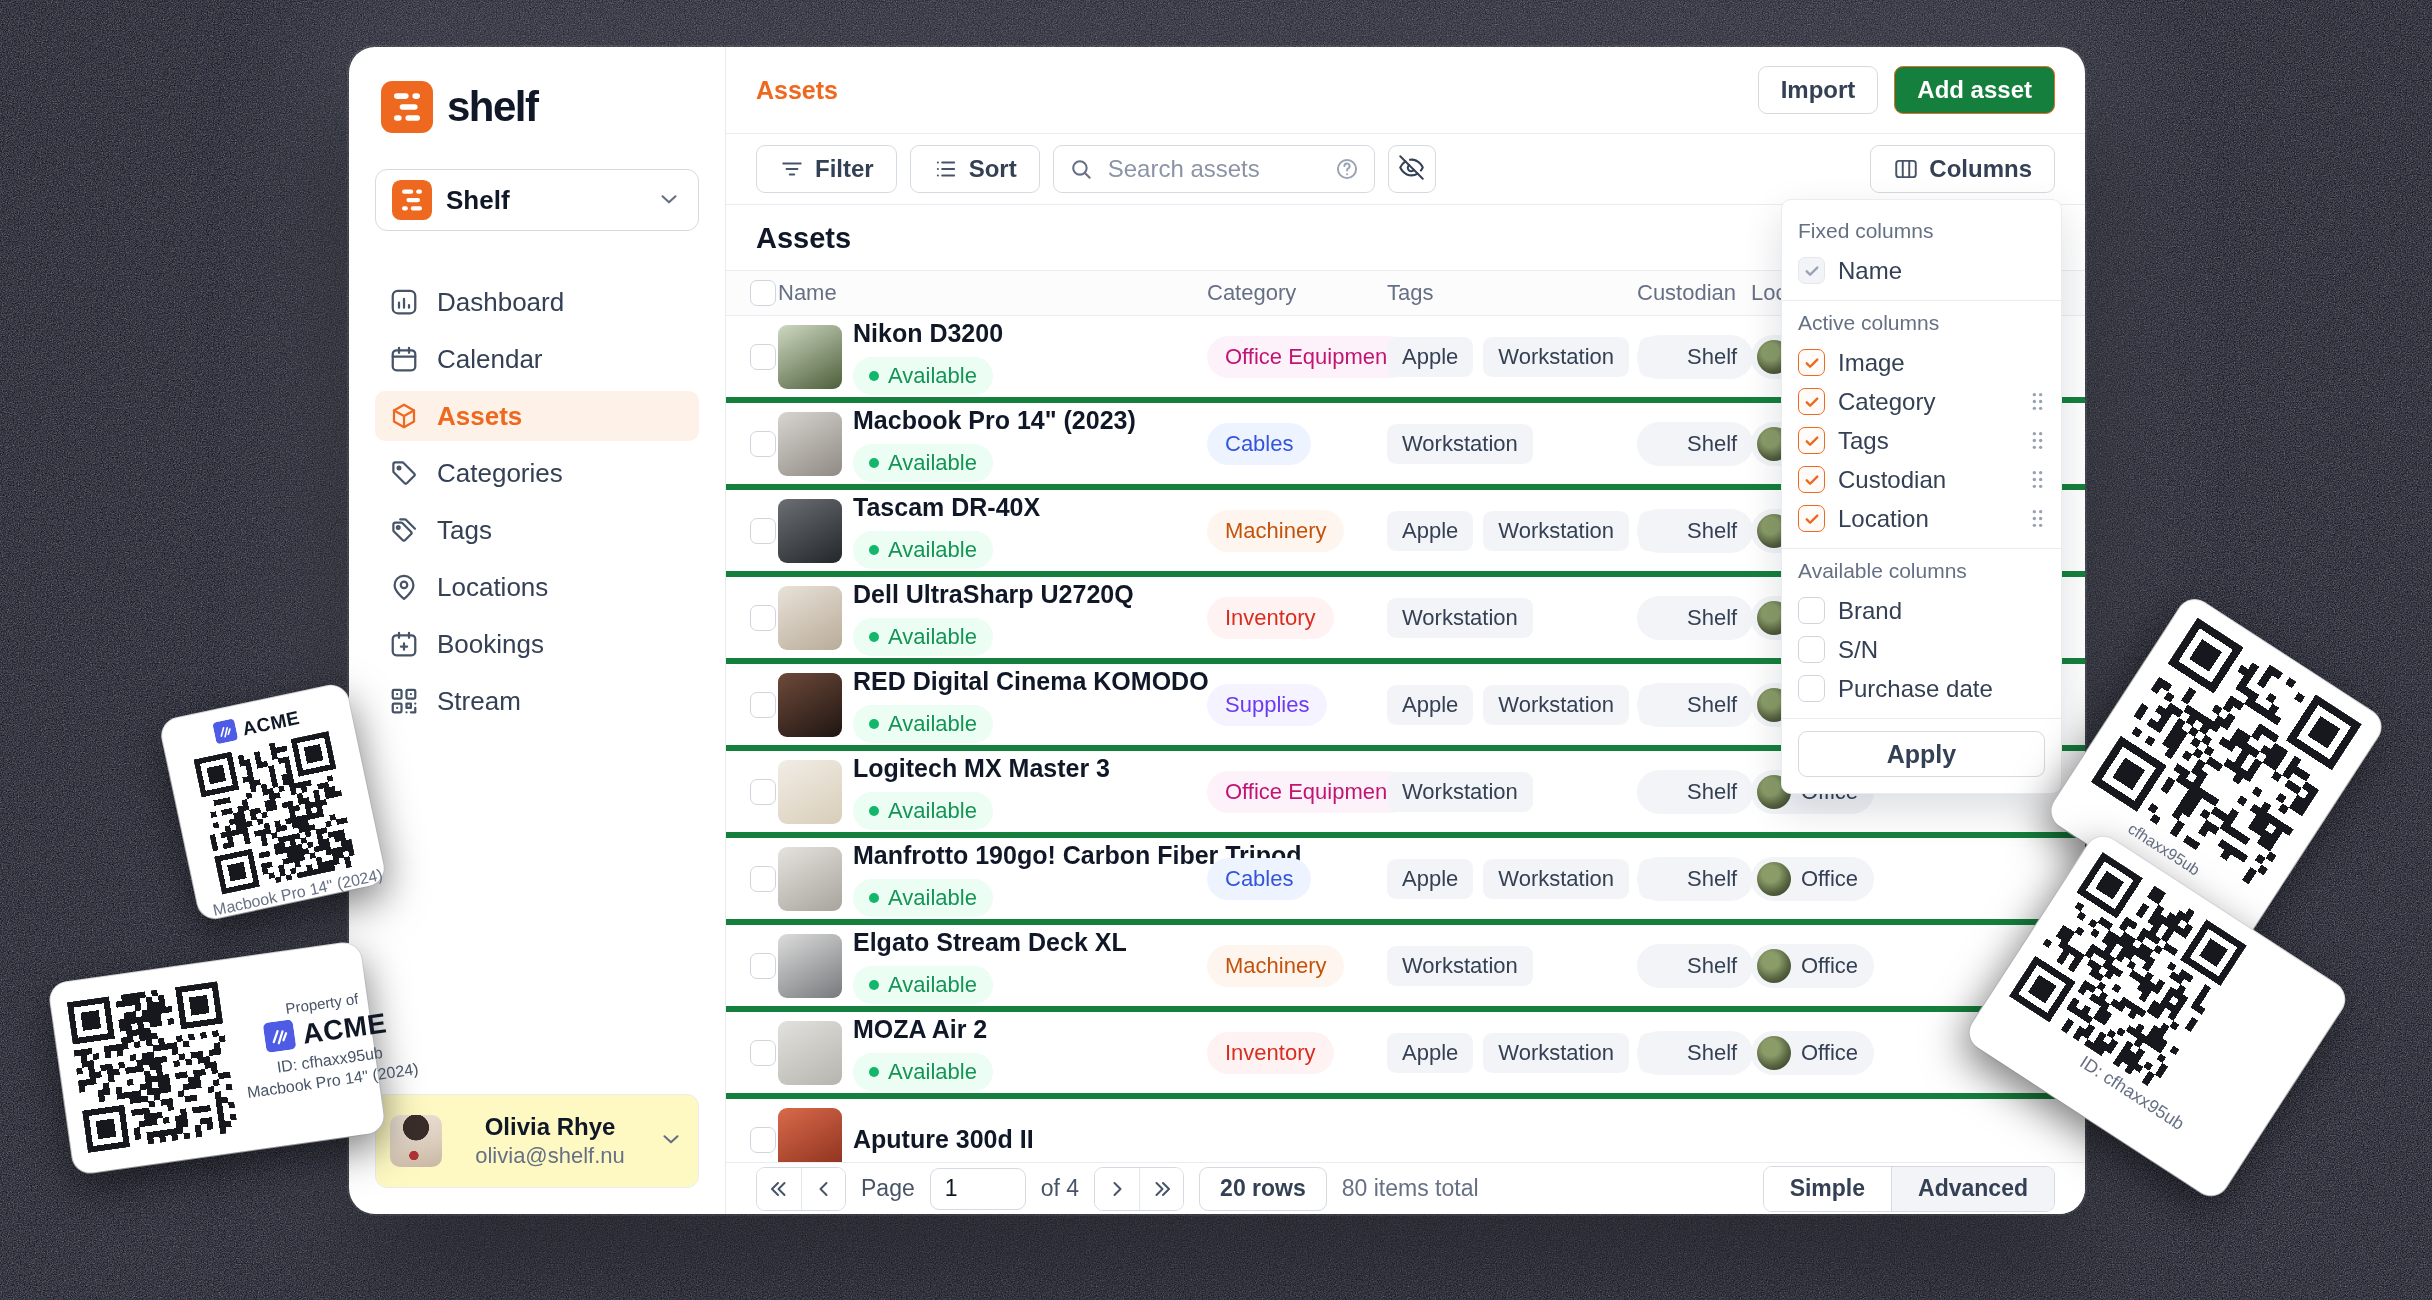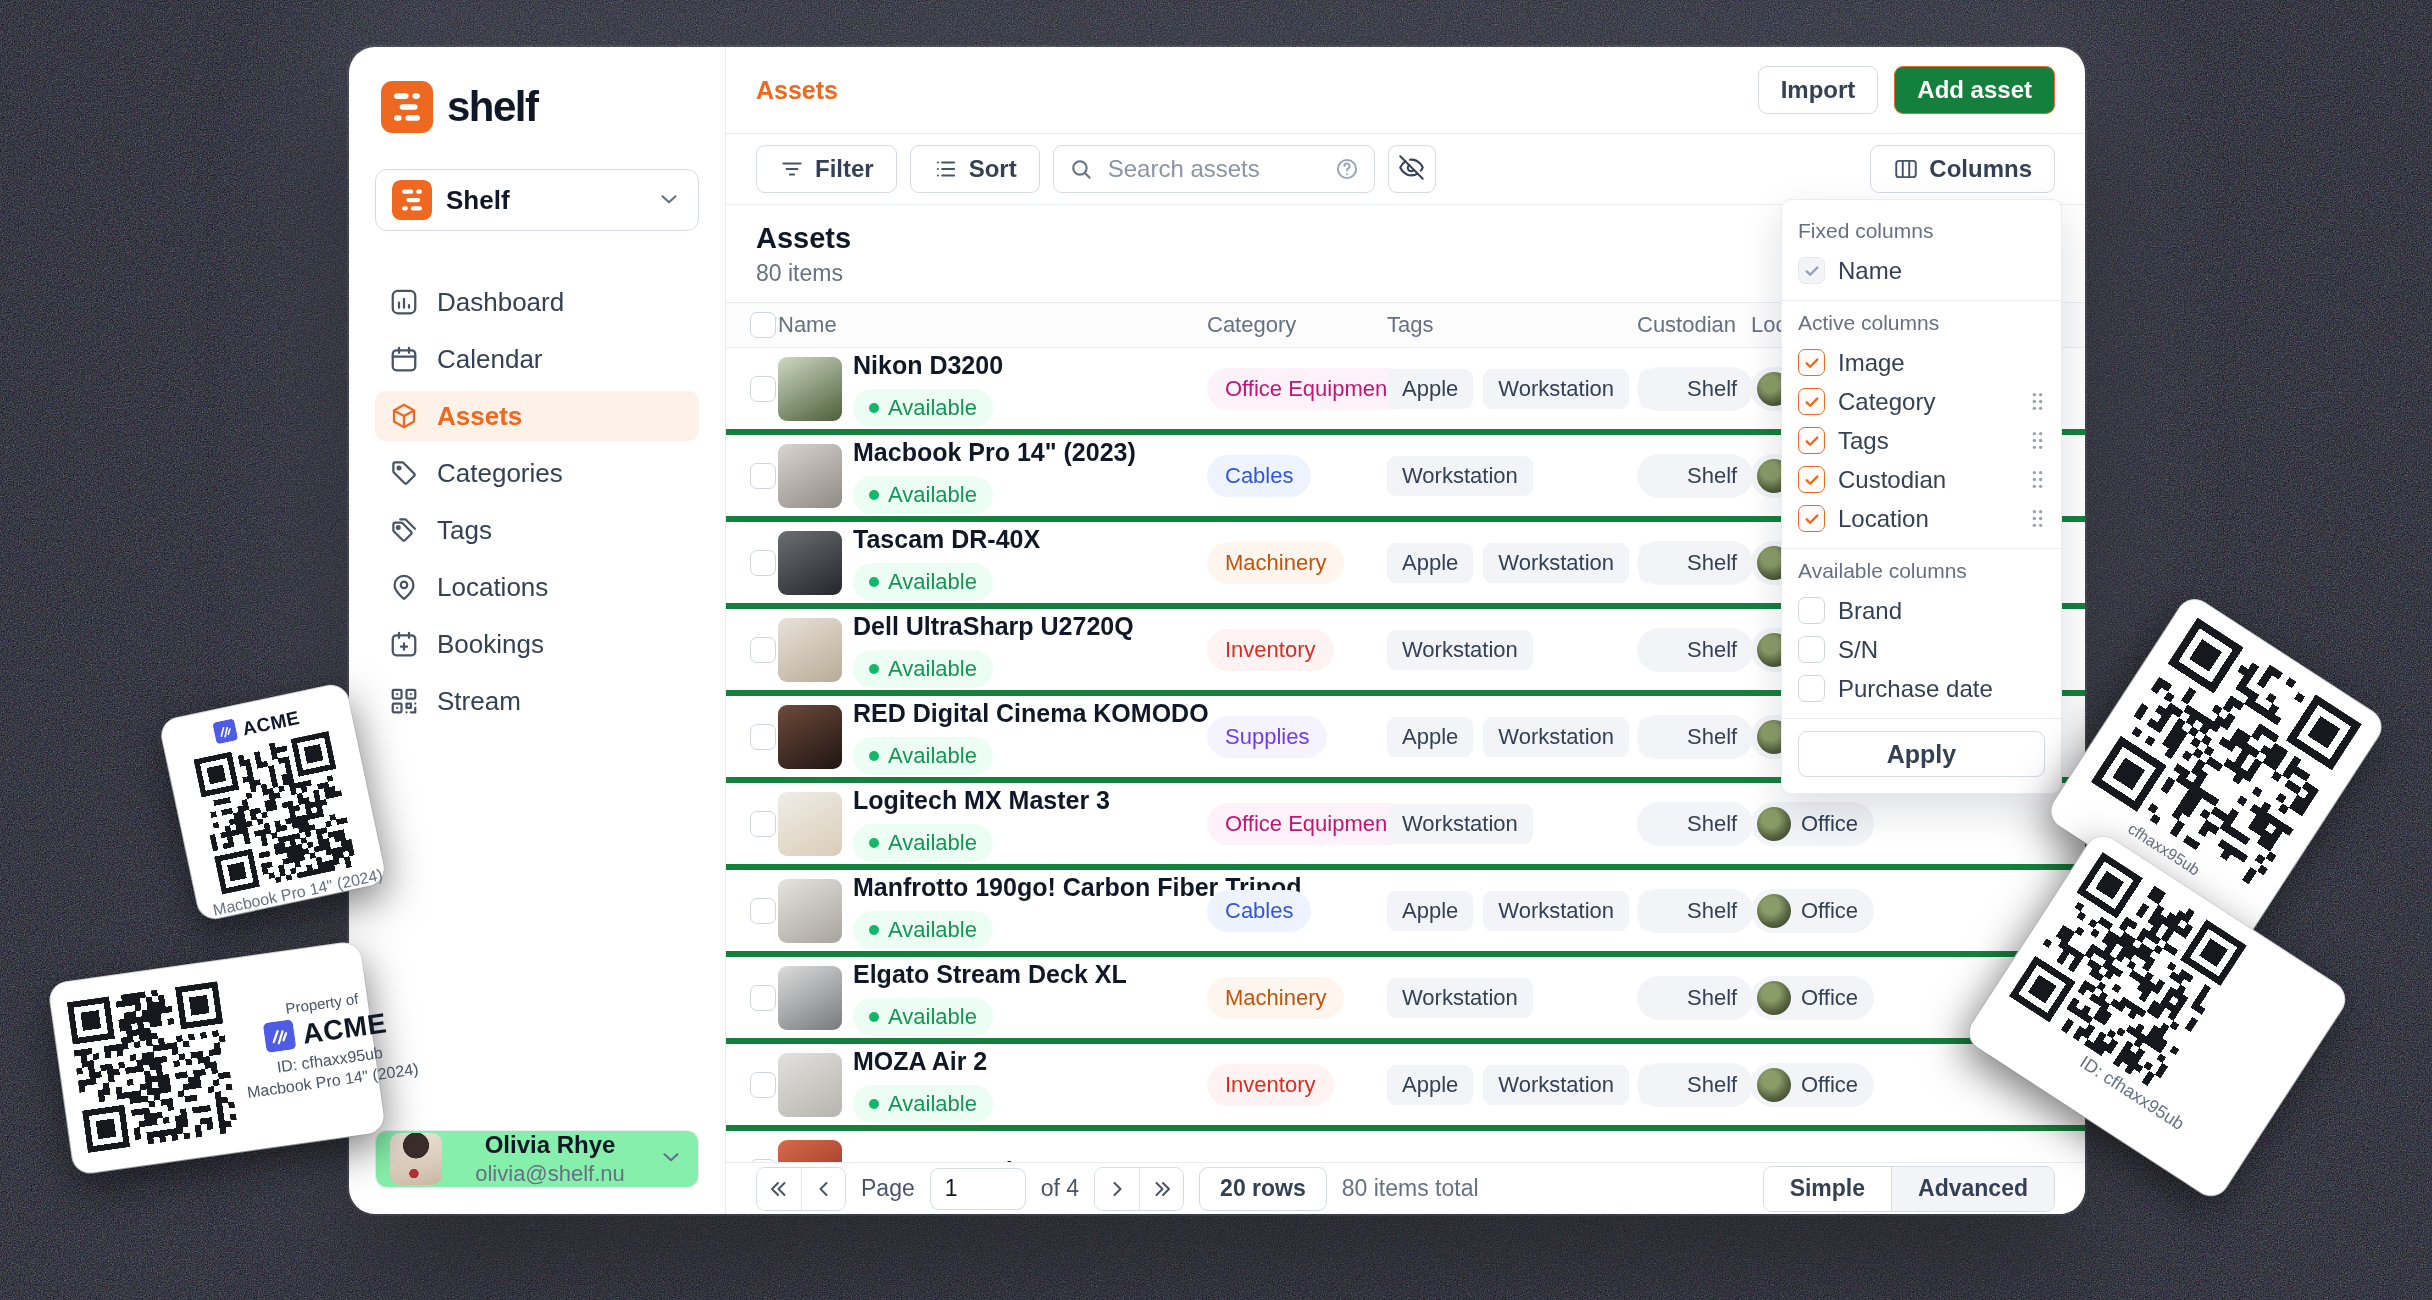--- a/index.html
+++ b/index.html
@@ -27,21 +27,21 @@
   .nav-item{display:flex;align-items:center;gap:18px;height:50px;padding:0 14px;border-radius:10px;color:#344054;
     cursor:pointer;}
   .nav-item .nav-ic{display:inline-flex;color:#475467;}
   .nav-item .nav-ic svg{width:30px;height:30px;}
   .nav-label{font-size:26px;font-weight:500;}
   .nav-item.active{background:#FEF1E7;color:#EF6820;}
   .nav-item.active .nav-ic{color:#EF6820;}
   .nav-item.active .nav-label{font-weight:600;}
   .flex-spacer{flex:1;}
   .user-card{margin-top:20px;display:flex;align-items:center;gap:10px;border:1px solid #EAECF0;border-radius:12px;
-    padding:0 14px;background:#86efac;cursor:pointer;}
+    padding:18px 14px;background:#fef9c3;cursor:pointer;}
   .avatar{width:52px;height:52px;border-radius:10px;flex:none;
     background:radial-gradient(circle at 50% 24%,#3a2e2a 0 27%,rgba(0,0,0,0) 28%),
       radial-gradient(circle at 46% 78%,#b03236 0 9%,rgba(0,0,0,0) 10%),
       linear-gradient(165deg,#ece2d6 0%,#ddcfbf 55%,#c9b6a2 100%);}
   .user-meta{flex:1;min-width:0;}
   .user-name{font-size:24px;font-weight:700;color:#101828;line-height:1.2;}
   .user-email{font-size:22px;color:#667085;line-height:1.25;}
   
   .main{flex:1;display:flex;flex-direction:column;position:relative;min-width:0;}
   .top-bar{height:87px;min-height:87px;border-bottom:1px solid #EAECF0;display:flex;align-items:center;
@@ -353,21 +353,20 @@
                 <rect x="3" y="4.5" width="18" height="15" rx="2.5"></rect>
                 <path d="M9 4.5v15M15 4.5v15"></path>
               </svg>
             </span>
           <span>Columns</span>
         </button>
       </div>
 
       <div class="list-head">
         <div class="list-title">Assets</div>
-        <div class="list-count">80 items</div>
       </div>
 
       <div class="thead">
         <span class="cb"></span>
         <span class="hlabel">Name</span>
         <span class="hlabel">Category</span>
         <span class="hlabel">Tags</span>
         <span class="hlabel">Custodian</span>
         <span class="hlabel">Location</span>
       </div>

